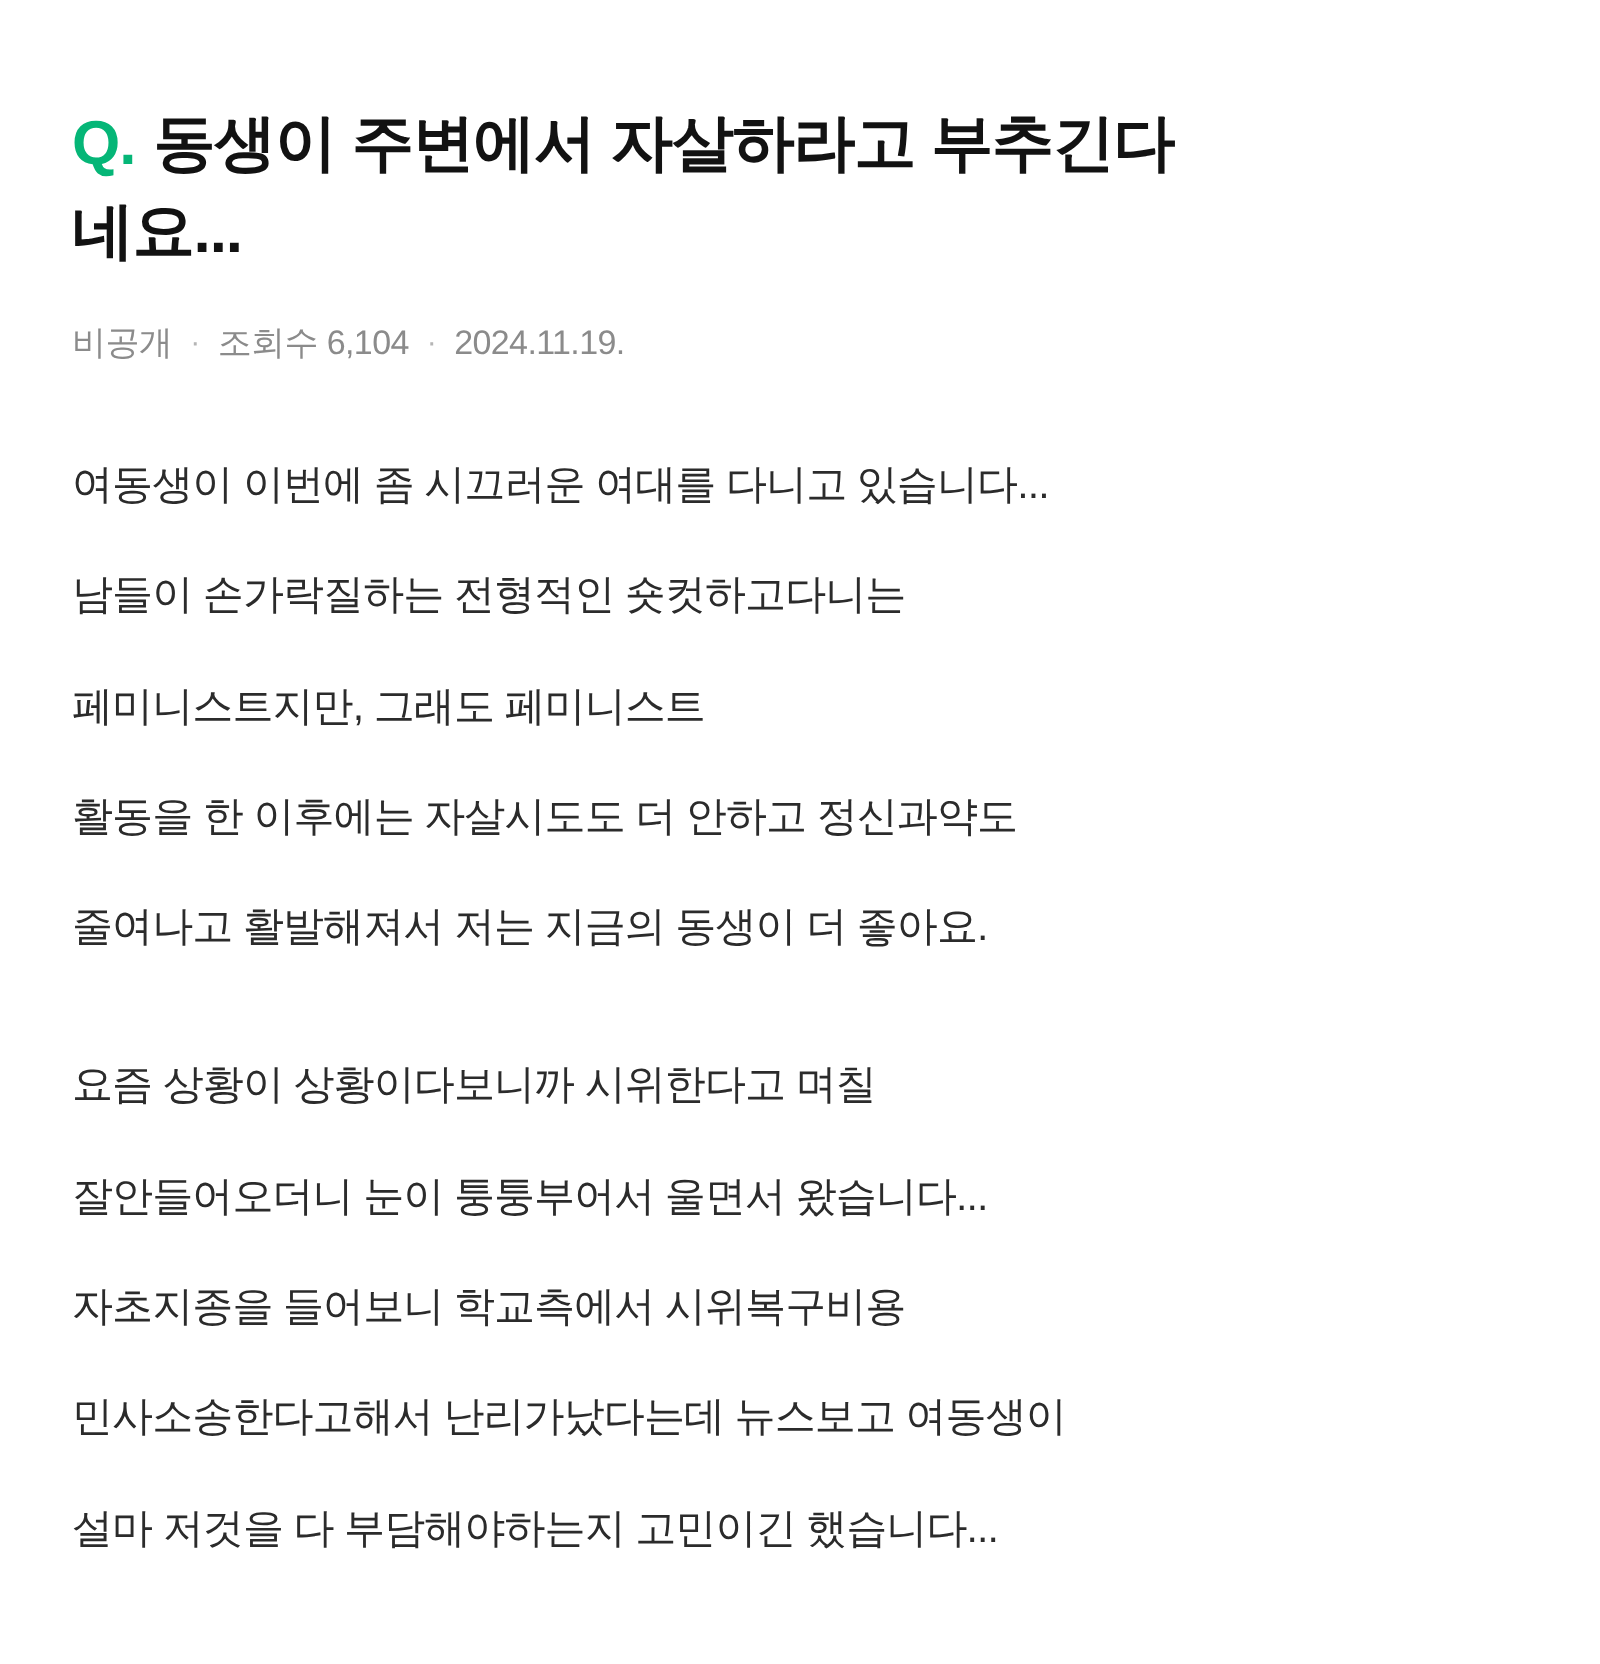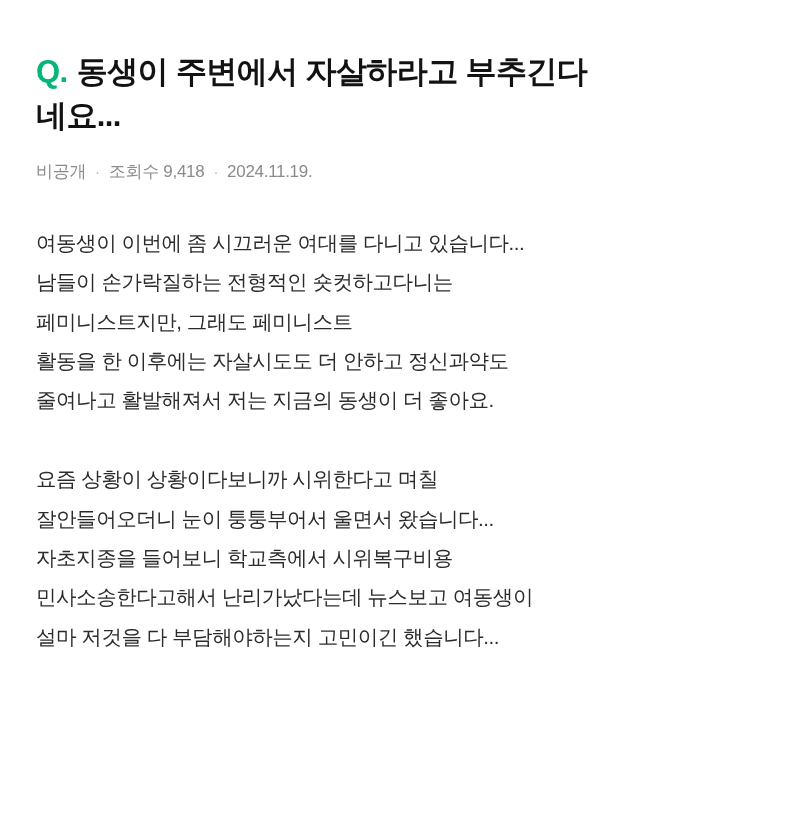--- a/index.html
+++ b/index.html
@@ -68,36 +68,36 @@
     color: #2b2b2b;
     letter-spacing: -0.45px;
     word-break: keep-all;
   }
   .para {
     margin: 0;
   }
   .para + .para {
     margin-top: 1.92em;
   }
-  .para .ln { display: block; }
+  .para .ln { display: block; margin-top: 16px; }
 </style>
 </head>
 <body>
 
 <div class="page">
 
   <div class="title-block">
     <h1 class="title-line"><span class="q-mark">Q.</span><span>동생이 주변에서 자살하라고 부추긴다</span></h1>
     <h1 class="title-line">네요...</h1>
   </div>
 
   <div class="meta">
     <span class="item">비공개</span>
     <span class="dot">·</span>
-    <span class="item">조회수 9,418</span>
+    <span class="item">조회수 6,104</span>
     <span class="dot">·</span>
     <span class="item">2024.11.19.</span>
   </div>
 
   <div class="body-text">
     <p class="para">
       <span class="ln">여동생이 이번에 좀 시끄러운 여대를 다니고 있습니다...</span>
       <span class="ln">남들이 손가락질하는 전형적인 숏컷하고다니는</span>
       <span class="ln">페미니스트지만, 그래도 페미니스트</span>
       <span class="ln">활동을 한 이후에는 자살시도도 더 안하고 정신과약도</span>

